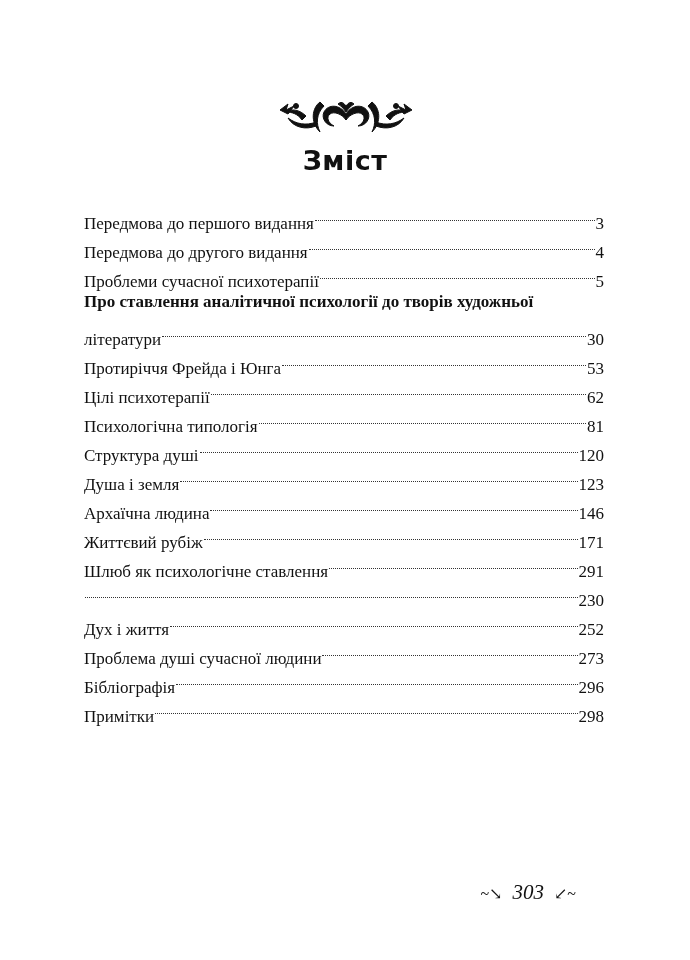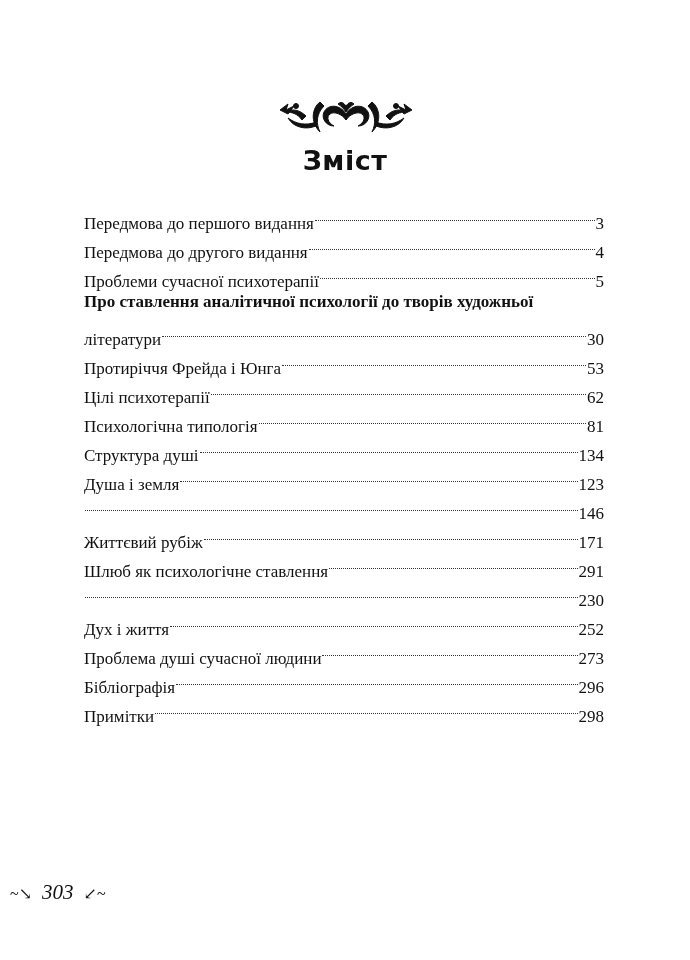--- a/index.html
+++ b/index.html
@@ -6,21 +6,21 @@
   body { width: 690px; height: 960px; position: relative; overflow: hidden; font-family: "Liberation Serif", "DejaVu Serif", serif; color: #111; }
   .ornament { position: absolute; left: 276px; top: 96px; width: 140px; height: 44px; }
   .title { position: absolute; left: 0; width: 690px; top: 145px; text-align: center; font-family: "DejaVu Sans", "Liberation Sans", sans-serif; font-weight: bold; font-size: 27px; letter-spacing: 0.5px; color: #111; }
   .toc { position: absolute; left: 84px; width: 520px; top: 200px; }
   .row { display: flex; align-items: baseline; height: 29px; font-size: 17px; line-height: 29px; white-space: nowrap; }
   .row .label { flex: 0 0 auto; }
   .row .dots { flex: 1 1 auto; overflow: hidden; margin: 0 1px; position: relative; height: 29px; }
   .row .dots::after { content: ""; position: absolute; left: 0; right: 0; bottom: 8px; border-bottom: 1.5px dotted #333; }
   .row .page { flex: 0 0 auto; }
   .row.wrap-first { height: 29px; font-weight: bold; }
-  .folio { position: absolute; left: 0; width: 586px; top: 880px; text-align: left; font-style: italic; font-size: 21px; }
+  .folio { position: absolute; left: 0; width: 586px; top: 880px; text-align: right; font-style: italic; font-size: 21px; }
   .folio .orn { font-style: normal; font-size: 16px; margin: 0 10px; }
 </style>
 </head>
 <body>
 
 <svg class="ornament" viewBox="0 0 140 44">
   <g fill="#111" stroke="#111">
     <path d="M70 10 q-4 -6 -8 -2 q4 2 8 8 q4 -6 8 -8 q-4 -4 -8 2z"></path>
     <path d="M70 18 c-6 -10 -18 -10 -22 -2 c-3 6 2 14 10 14 c-6 -3 -8 -9 -4 -12 c4 -3 12 0 16 6z"></path>
     <path d="M70 18 c6 -10 18 -10 22 -2 c3 6 -2 14 -10 14 c6 -3 8 -9 4 -12 c-4 -3 -12 0 -16 6z"></path>
@@ -74,28 +74,29 @@
       <span class="page">62</span>
     </div>
   <div class="row">
       <span class="label">Психологічна типологія</span>
       <span class="dots"></span>
       <span class="page">81</span>
     </div>
   <div class="row">
       <span class="label">Структура душі</span>
       <span class="dots"></span>
-      <span class="page">134</span>
+      <span class="page">120</span>
     </div>
   <div class="row">
       <span class="label">Душа і земля</span>
       <span class="dots"></span>
       <span class="page">123</span>
     </div>
   <div class="row">
+      <span class="label">Архаїчна людина</span>
       <span class="dots"></span>
       <span class="page">146</span>
     </div>
   <div class="row">
       <span class="label">Життєвий рубіж</span>
       <span class="dots"></span>
       <span class="page">171</span>
     </div>
   <div class="row">
       <span class="label">Шлюб як психологічне ставлення</span>

